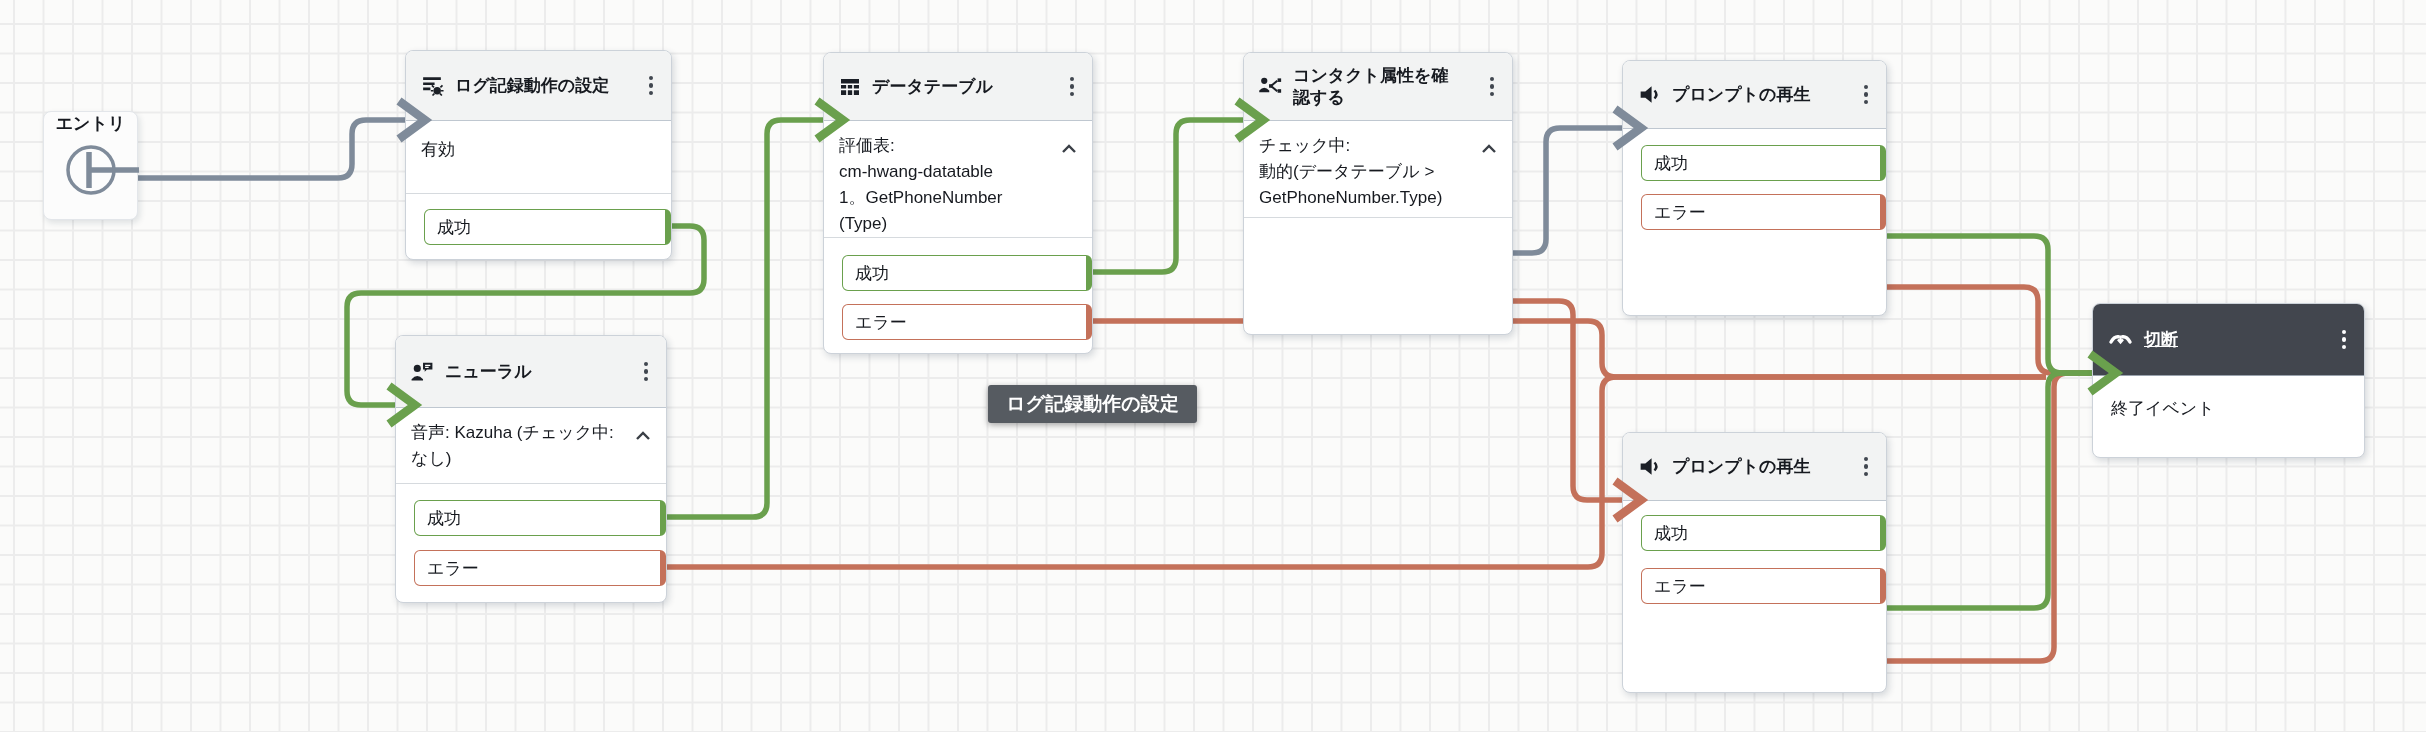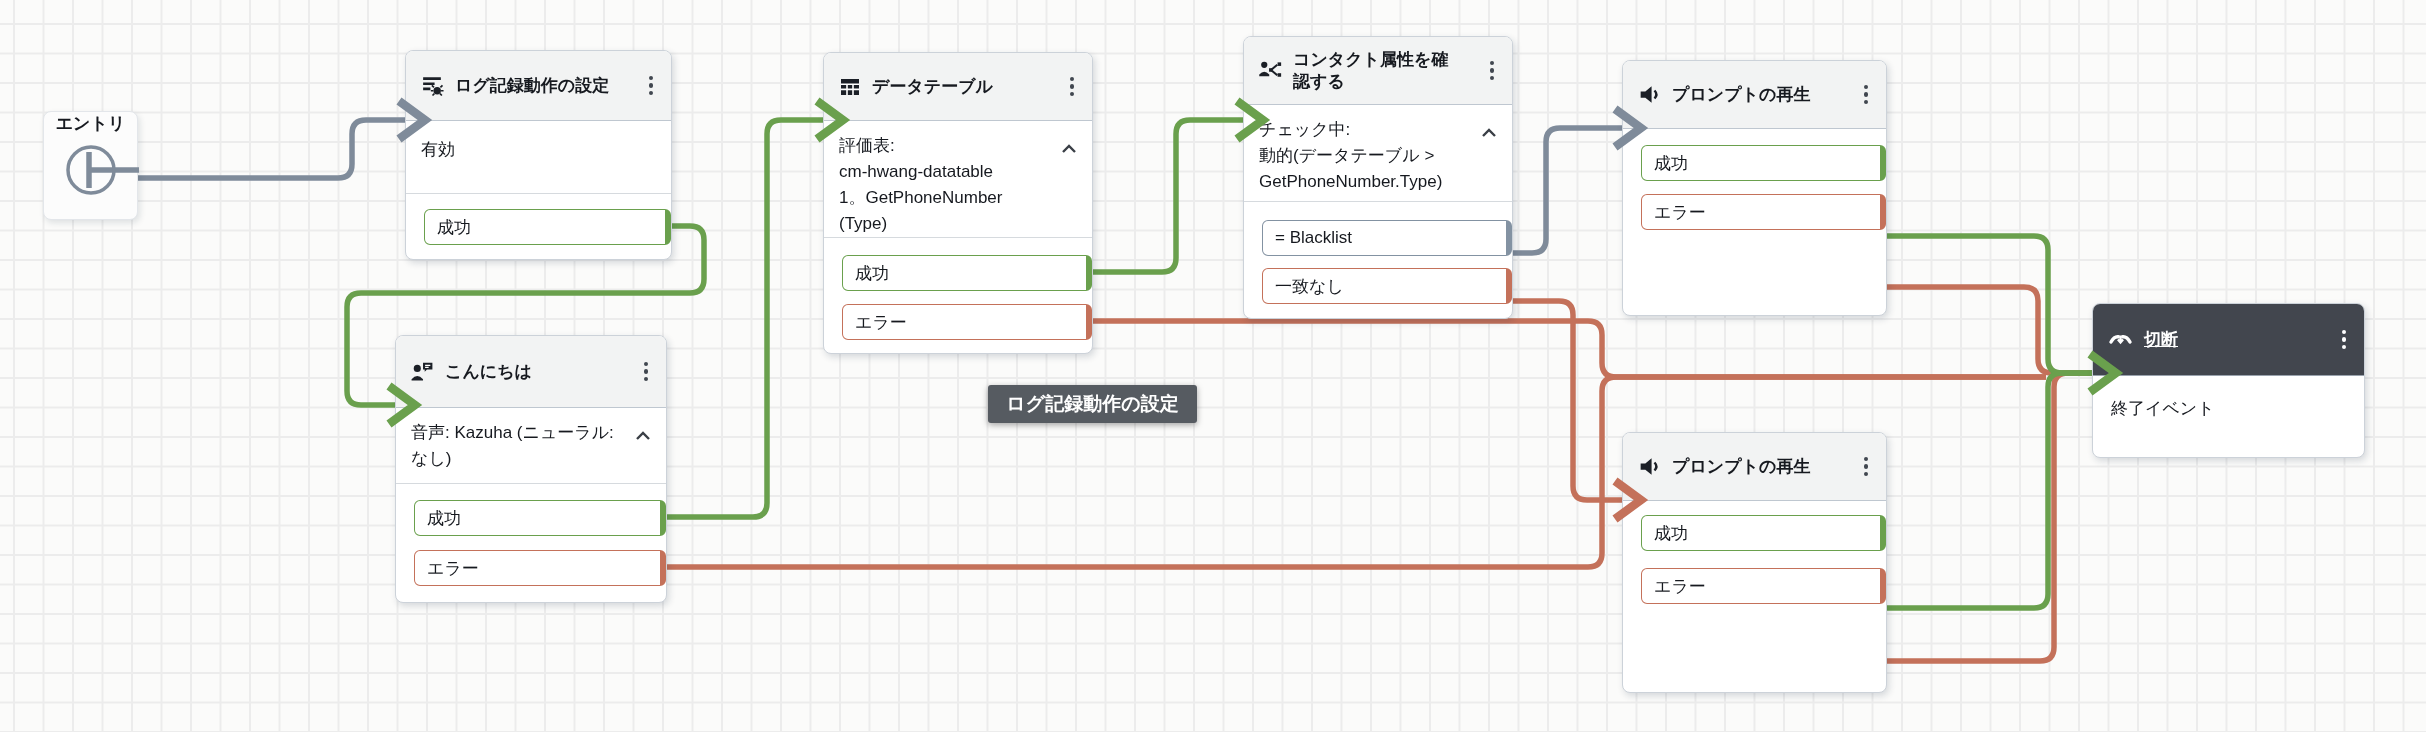--- a/index.html
+++ b/index.html
@@ -156,21 +156,21 @@
     <div class="ports">
       <div class="port success" style="margin-top:17px">
         <span>成功</span>
       </div>
       <div class="port error" style="margin-top:13px">
         <span>エラー</span>
       </div>
     </div>
   </div>
 
-  <div class="node" style="left:1243px;top:36px;width:270px;height:283px">
+  <div class="node" style="left:1243px;top:52px;width:270px;height:283px">
     <div class="hdr" style="height:68px">
       <span class="nicon">
         <svg width="25" height="25" viewBox="0 0 24 24" fill="#1b1f26">
           <circle cx="6" cy="6.5" r="3"></circle>
           <path d="M1.2 15.8 q4.8 -5.2 9.6 0 l0 1.6 -9.6 0 z"></path>
           <path d="M12.5 11.5 L18.5 6.5 M12.5 11.5 L18.5 16.5" stroke="#1b1f26" stroke-width="2" fill="none"></path>
           <rect x="18.8" y="4.2" width="3.4" height="3.4"></rect>
           <rect x="18.8" y="14.6" width="3.4" height="3.4"></rect>
           <rect x="10.6" y="9.8" width="3.4" height="3.4"></rect>
         </svg>
@@ -185,28 +185,20 @@
     <div class="sec" style="height:97px">
       <span class="collapse">
         <svg width="16" height="10" viewBox="0 0 16 10">
             <polyline points="2,8 8,2 14,8" fill="none" stroke="#3a3f46" stroke-width="2.4"></polyline>
           </svg>
       </span>
       <span class="bl">チェック中:</span>
       <span class="bl">動的(データテーブル &gt;</span>
       <span class="bl">GetPhoneNumber.Type)</span>
     </div>
-    <div class="ports">
-      <div class="port neutral" style="margin-top:18px">
-        <span>= Blacklist</span>
-      </div>
-      <div class="port error" style="margin-top:12px">
-        <span>一致なし</span>
-      </div>
-    </div>
   </div>
 
   <div class="node" style="left:1622px;top:60px;width:265px;height:256px">
     <div class="hdr" style="height:68px">
       <span class="nicon">
         <svg width="25" height="25" viewBox="0 0 24 24">
           <path d="M3.5 9 H8 L14 4 V20 L8 15 H3.5 z" fill="#1b1f26"></path>
           <path d="M16.8 8.2 q3.6 3.8 0 7.6" stroke="#1b1f26" stroke-width="2.3" fill="none"></path>
         </svg>
       </span>
@@ -230,34 +222,34 @@
   <div class="node" style="left:395px;top:335px;width:272px;height:268px">
     <div class="hdr" style="height:72px">
       <span class="nicon">
         <svg width="25" height="25" viewBox="0 0 24 24" fill="#1b1f26">
           <circle cx="7" cy="9" r="3.4"></circle>
           <path d="M1.5 19.5 q5.5 -6.5 11 0 v1.2 h-11 z"></path>
           <path d="M12.5 3.5 h9 v6.5 h-5.2 l-2.2 2.2 v-2.2 h-1.6 z"></path>
           <path d="M14.5 6 h5 M14.5 8 h3.4" stroke="#fff" stroke-width="1.2" fill="none"></path>
         </svg>
       </span>
-      <div class="ntitle">こんにちは</div>
+      <div class="ntitle">ニューラル</div>
       <div class="kebab">
           <i></i>
           <i></i>
           <i></i>
         </div>
     </div>
     <div class="sec" style="height:76px">
       <span class="collapse">
         <svg width="16" height="10" viewBox="0 0 16 10">
             <polyline points="2,8 8,2 14,8" fill="none" stroke="#3a3f46" stroke-width="2.4"></polyline>
           </svg>
       </span>
-      <span class="bl">音声: Kazuha (ニューラル:</span>
+      <span class="bl">音声: Kazuha (チェック中:</span>
       <span class="bl">なし)</span>
     </div>
     <div class="ports">
       <div class="port success" style="margin-top:16px">
         <span>成功</span>
       </div>
       <div class="port error" style="margin-top:14px">
         <span>エラー</span>
       </div>
     </div>

